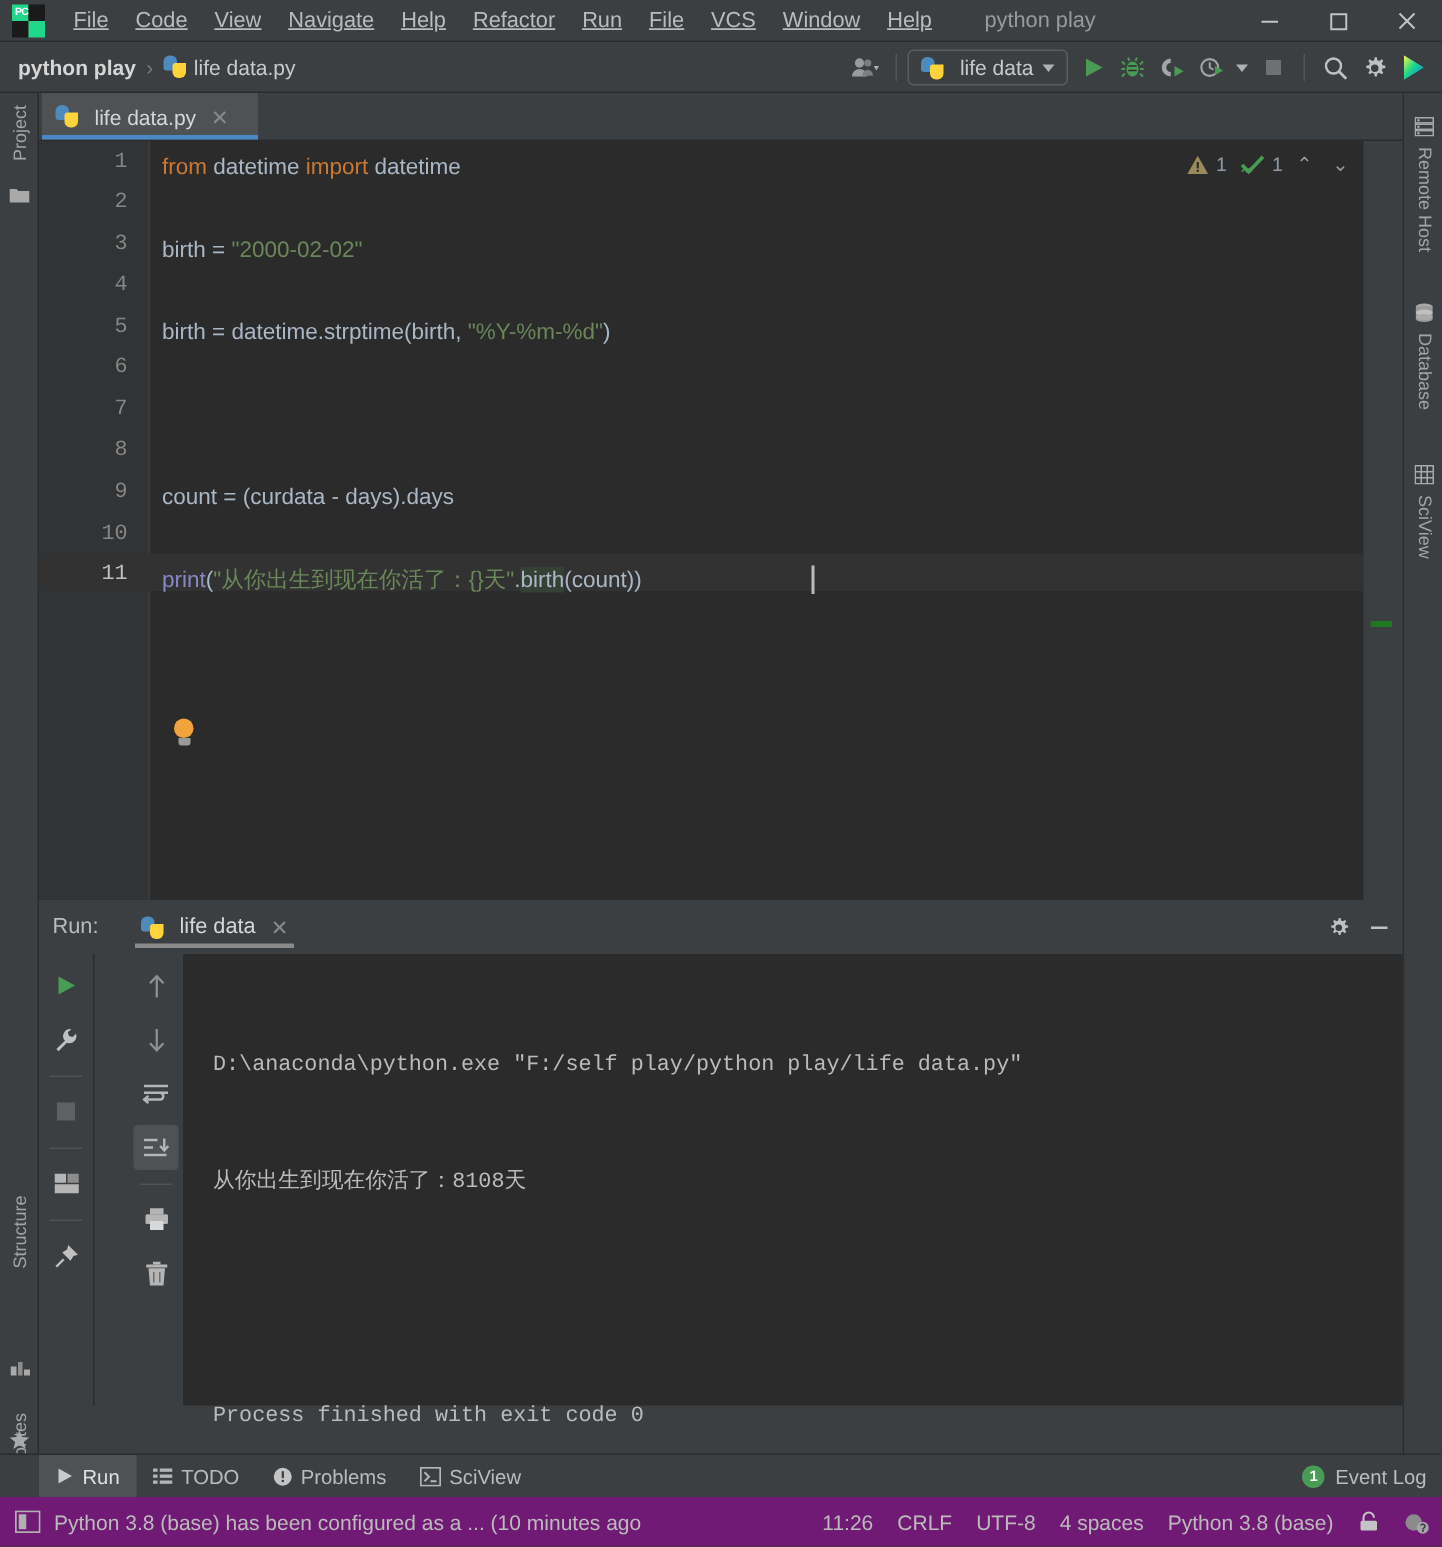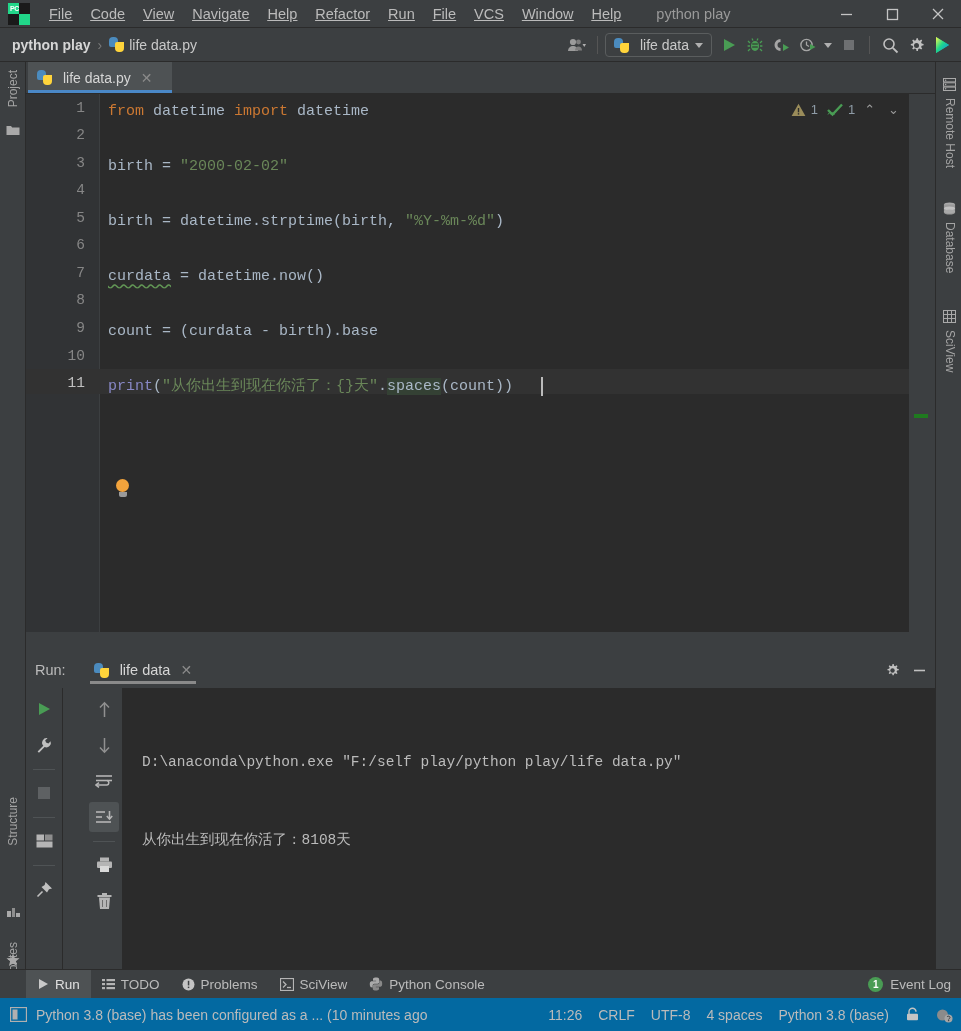--- a/index.html
+++ b/index.html
@@ -120,21 +120,21 @@
     background:#313335; border-right:1px solid #3c3f41;
   }
   .lineno {
     position:absolute; right:14px; font-size:14.5px; color:#868686;
     font-family:"Liberation Mono", monospace; text-align:right;
   }
   .lineno.cur { color:#c0c0c0; }
   .gutter-cur { position:absolute; left:0; width:74px; height:25px; background:#323232; }
   .code {
     position:absolute; left:74px; top:0; right:0; bottom:0;
-    font-family:Liberation Mono, monospace; font-size:15px;
+    font-family:Liberation Sans, sans-serif; font-size:15px;
     white-space:pre;
   }
   .cline { position:absolute; left:8px; height:25px; line-height:25px; }
   .curline-bg { position:absolute; left:74px; right:26px; height:25px; background:#323232; }
   .kw { color:#cc7832; }
   .plain { color:#a9b7c6; }
   .str { color:#6a8759; }
   .builtin { color:#8888c6; }
   .hl-box { background:#344134; }
   .squiggle {
@@ -156,21 +156,21 @@
   .insp-num { font-size:13px; color:#8e9ba6; }
   .chev { color:#9a9a9a; font-size:13px; padding: 0 4px; }
 
   .escroll {
     position:absolute; right:0; top:0; width:26px; height:538px; background:#3c3f41;
   }
   .escroll-mark { position:absolute; width:14px; height:4px; background:#1f7a1f; left:5px; }
 
   
   .runpanel {
-    position:absolute; left:26px; top:652px; width:909px; height:371px;
+    position:absolute; left:26px; top:600px; width:909px; height:371px;
     background:#3c3f41;
   }
   .run-header {
     position:absolute; left:0; top:0; width:909px; height:36px;
     display:flex; align-items:center;
   }
   .run-label { font-size:14.5px; color:#bbbbbb; margin-left:9px; }
   .run-tab {
     margin-left:24px; display:flex; align-items:center; gap:6px; height:36px;
     position:relative; padding: 0 4px;
@@ -213,21 +213,21 @@
   .bb-right { position:absolute; right:10px; display:flex; align-items:center; gap:7px; }
   .evt-badge {
     width:15px; height:15px; border-radius:50%; background:#499c54;
     color:#fff; font-size:10px; display:flex; align-items:center; justify-content:center;
     font-weight:bold;
   }
 
   
   .statusbar {
     position:absolute; left:0; top:998px; width:961px; height:33px;
-    background:#0369a1; display:flex; align-items:center;
+    background:#701a75; display:flex; align-items:center;
     font-size:14px; color:#bbbbbb;
   }
   .sb-msg { margin-left:36px; white-space:nowrap; }
   .sb-right { position:absolute; right:8px; display:flex; align-items:center; gap:16px; }
   .sb-item { white-space:nowrap; }
 
   svg { display:block; }
 </style>
 </head>
 <body>
@@ -473,29 +473,28 @@
     <div class="curline-bg" style="top:275px;"></div>
 
     <div class="code">
       
       <div class="cline" style="top:5px;"><span class="kw">from </span><span class="plain">datetime </span><span class="kw">import </span><span class="plain">datetime</span></div>
       
       <div class="cline" style="top:60px;"><span class="plain">birth = </span><span class="str">"2000-02-02"</span></div>
       
       <div class="cline" style="top:115px;"><span class="plain">birth = datetime.strptime(birth, </span><span class="str">"%Y-%m-%d"</span><span class="plain">)</span></div>
       
-      <div class="cline" style="top:170px;"><span class="plain squiggle">curdata</span><span class="plain"> = datetime.now()</span></div>
       
-      <div class="cline" style="top:225px;"><span class="plain">count = (curdata - birth).base</span></div>
+      <div class="cline" style="top:225px;"><span class="plain">count = (curdata - days).days</span></div>
       
       <div class="bulb" style="left:16px;top:351px;">
         <div class="glass"></div><div class="base"></div>
       </div>
       
-      <div class="cline" style="top:280px;"><span class="builtin">print</span><span class="plain">(</span><span class="str">"从你出生到现在你活了：{}天"</span><span class="plain">.</span><span class="plain hl-box">spaces</span><span class="plain">(count))</span></div>
+      <div class="cline" style="top:280px;"><span class="builtin">print</span><span class="plain">(</span><span class="str">"从你出生到现在你活了：{}天"</span><span class="plain">.</span><span class="plain hl-box">birth</span><span class="plain">(count))</span></div>
       <div class="caretbar" style="left:441px;top:283px;"></div>
     </div>
 
     <div class="insp-widget">
       <svg width="15" height="14" viewBox="0 0 15 14">
         <path d="M7.5 0.8 L14.4 13 L0.6 13 Z" fill="#9a8c5a"></path>
         <rect x="6.8" y="5" width="1.4" height="4.3" fill="#2b2b2b"></rect>
         <rect x="6.8" y="10.2" width="1.4" height="1.4" fill="#2b2b2b"></rect>
       </svg>
       <span class="insp-num">1</span>
@@ -657,28 +656,20 @@
       </svg>
       <span>Problems</span>
     </div>
     <div class="btab">
       <svg width="14" height="13" viewBox="0 0 14 13">
         <rect x="0.5" y="0.5" width="13" height="12" fill="none" stroke="#b5b5b5" stroke-width="1.2"></rect>
         <path d="M3 3.5 L6 6.5 L3 9.5" stroke="#b5b5b5" stroke-width="1.3" fill="none"></path>
         <line x1="7" y1="9.5" x2="11" y2="9.5" stroke="#b5b5b5" stroke-width="1.3"></line>
       </svg>
       <span>SciView</span>
-    </div>
-    <div class="btab">
-      <svg width="14" height="14" viewBox="0 0 14 14">
-        <path d="M1 1 h7 v6 h-7z" fill="#9a9a9a" opacity="0"></path>
-        <path d="M7 0.5 c-3 0-3 1.6-3 1.6 v1.6 h3.1 v0.6 H2.8 s-2 -0.2 -2 3 c0 3.2 1.8 3.1 1.8 3.1 h1.1 v-1.8 s0 -1.8 1.8 -1.8 h3 s1.7 0 1.7 -1.7 v-2.8 s0.3 -1.8 -3.2 -1.8z" fill="#aaa"></path>
-        <path d="M7 13.5 c3 0 3 -1.6 3 -1.6 v-1.6 h-3.1 v-0.6 h4.3 s2 0.2 2 -3 c0 -3.2 -1.8 -3.1 -1.8 -3.1 h-1.1 v1.8 s0 1.8 -1.8 1.8 h-3 s-1.7 0 -1.7 1.7 v2.8 s-0.3 1.8 3.2 1.8z" fill="#888"></path>
-      </svg>
-      <span>Python Console</span>
     </div>
 
     <div class="bb-right">
       <span class="evt-badge">1</span>
       <span style="font-size:13.5px;">Event Log</span>
     </div>
   </div>
 
   <div class="statusbar">
     <span style="position:absolute;left:10px;">

